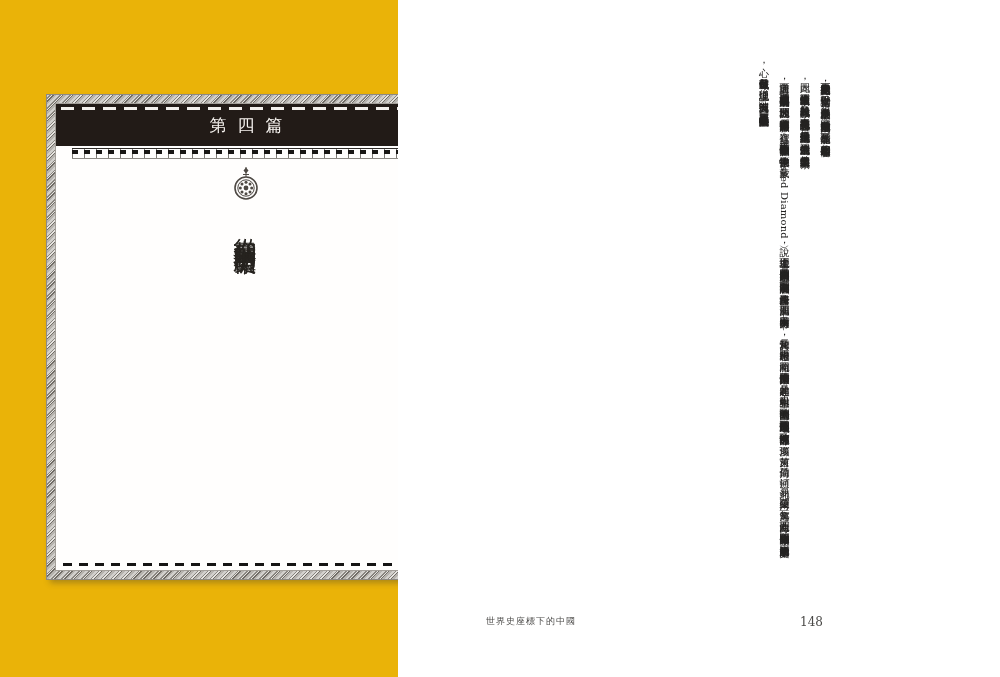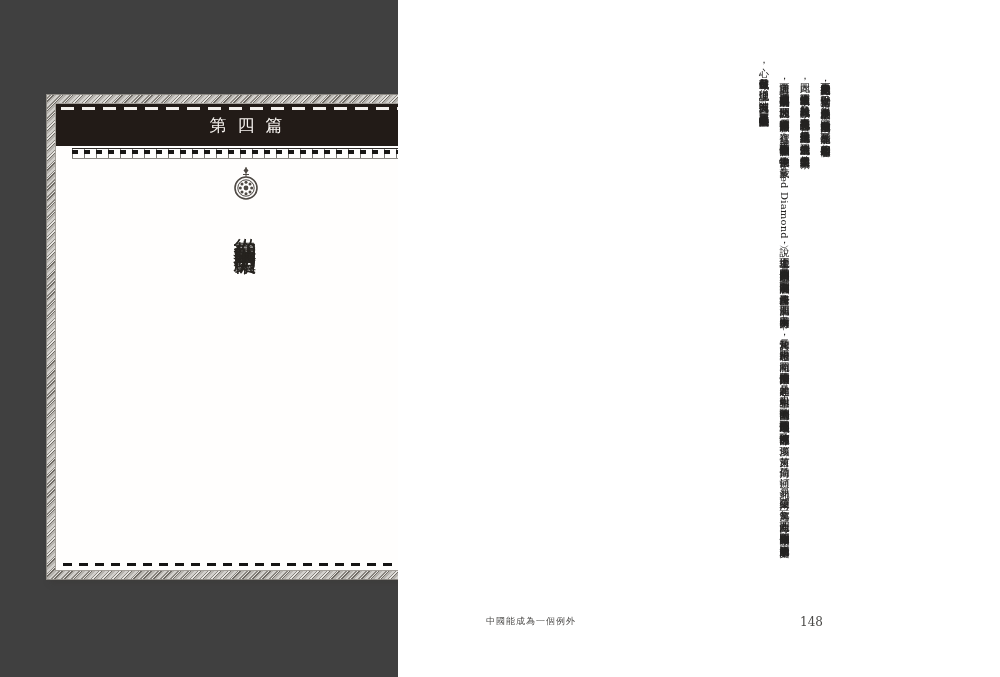--- a/index.html
+++ b/index.html
@@ -5,21 +5,21 @@
   * { box-sizing: border-box; }
   html,body { margin:0; padding:0; }
   body {
     width:1000px; height:677px; overflow:hidden;
     font-family:"DejaVu Serif", serif;
     background:#ffffff;
   }
   .spread { display:flex; width:1000px; height:677px; }
 
   
-  .left-half { position:relative; width:398px; height:677px; background:#404040; }
+  .left-half { position:relative; width:398px; height:677px; background:#eab308; }
 
   .title-card {
     position:absolute; left:47px; top:95px; width:398px; height:484px;
     background:#fffefd;
     border:9px solid transparent;
     border-image:repeating-linear-gradient(135deg,
       #d2d0cc 0 2px, #8a8680 2px 3px, #e6e4e0 3px 4px, #716d67 4px 5px, #b7b4af 5px 7px) 9;
     box-shadow:0 0 0 1px #8d8a84, 3px 4px 6px rgba(55,52,48,.35);
   }
   .card-inner { position:relative; width:100%; height:100%; background:#fffefd; box-shadow:0 0 0 1px #a39f99; }
@@ -105,17 +105,17 @@
   </section>
 
   <section class="right-half">
 
     <div class="body-text">
       <p>而表意文字的最大特點是固化，從甲骨文到楷書，很多字形基本上還是一樣的，所以中國境內雖然方言千差萬別，相互可能聽不懂，寫出的字卻能相互看得懂。</p>
       <p>因此，像中國這樣大的領土面積，以及如此複雜的民族，本來在交通和訊息不發達的古代，技術上是很難長期保持統一的。中國能成為一個例外，文字上的統一是一個重要因素。</p>
       <p>前面講過，地理環境是中國形成統一傳統的重要原因。關於地理原因，我們多次比較了黃河中下游和希臘。在這裡，不妨再比較一下整個中國和整個歐洲。生物學家賈德．戴蒙（Jared Diamond）說，從地理上看，中國像是一個由圍牆圍起來的四合院，而歐洲則是沒有圍牆的，海岸線曲折漫長，四面漏風，中國只有兩條大河——長江和黃河，兩河相距很近，流向相同，中國東部的兩大河沖積平原，是連在一起的，人口相對集中。歐洲大陸內部的一些高山，把歐洲分為幾個不同的地理區，導致歐洲的河流非常分散，多瑙河、萊茵河、聶伯河、頓河、易北河、羅亞爾河、窩瓦河等，流向四面八方，中間由一條條分水嶺阻隔開來，因此沿河發展起來的文明中心，也是分散在各個區域。從地理上說，歐洲就沒有內聚力，這也是羅馬帝國分裂後無法再統一的一個重要原因。</p>
     </div>
 
-    <span class="running-title">中國能成為一個例外</span>
+    <span class="running-title">世界史座標下的中國</span>
     <span class="page-number">148</span>
   </section>
 
 </div>
 
 </body></html>

